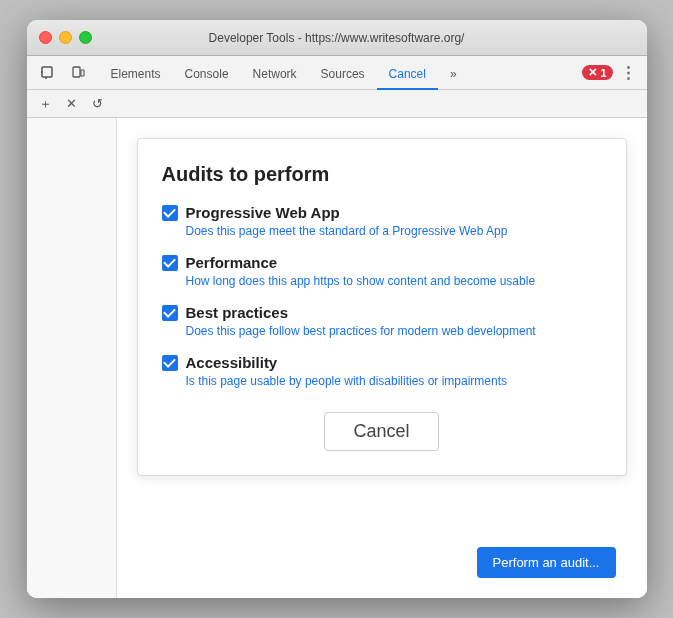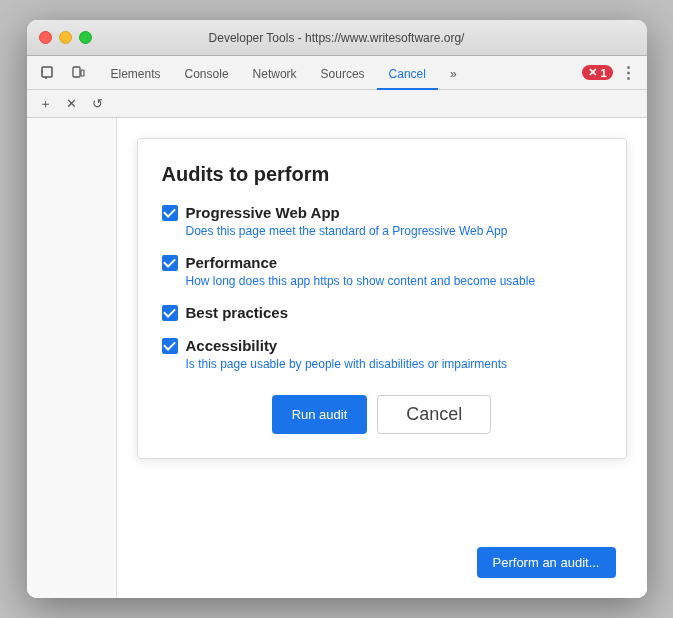--- a/index.html
+++ b/index.html
@@ -376,32 +376,32 @@
             <span class="audit-item-name">Performance</span>
           </div>
           <div class="audit-item-desc">How long does this app https to show content and become usable</div>
         </div>
 
         <div class="audit-item">
           <div class="audit-item-header">
             <input type="checkbox" class="audit-checkbox" checked="" style="">
             <span class="audit-item-name">Best practices</span>
           </div>
+          <div class="audit-item-desc">Does this page follow best practices for modern web development</div>
         </div>
 
         <div class="audit-item">
           <div class="audit-item-header">
             <input type="checkbox" class="audit-checkbox" checked="" style="">
             <span class="audit-item-name">Accessibility</span>
           </div>
           <div class="audit-item-desc">Is this page usable by people with disabilities or impairments</div>
         </div>
 
         <div class="audit-buttons">
-          <button class="btn-run">Run audit</button>
           <button class="btn-cancel">Cancel</button>
         </div>
       </div>
 
       <div class="perform-audit-area">
         <button class="btn-perform-audit">Perform an audit...</button>
       </div>
 
     </div>
   </div>

